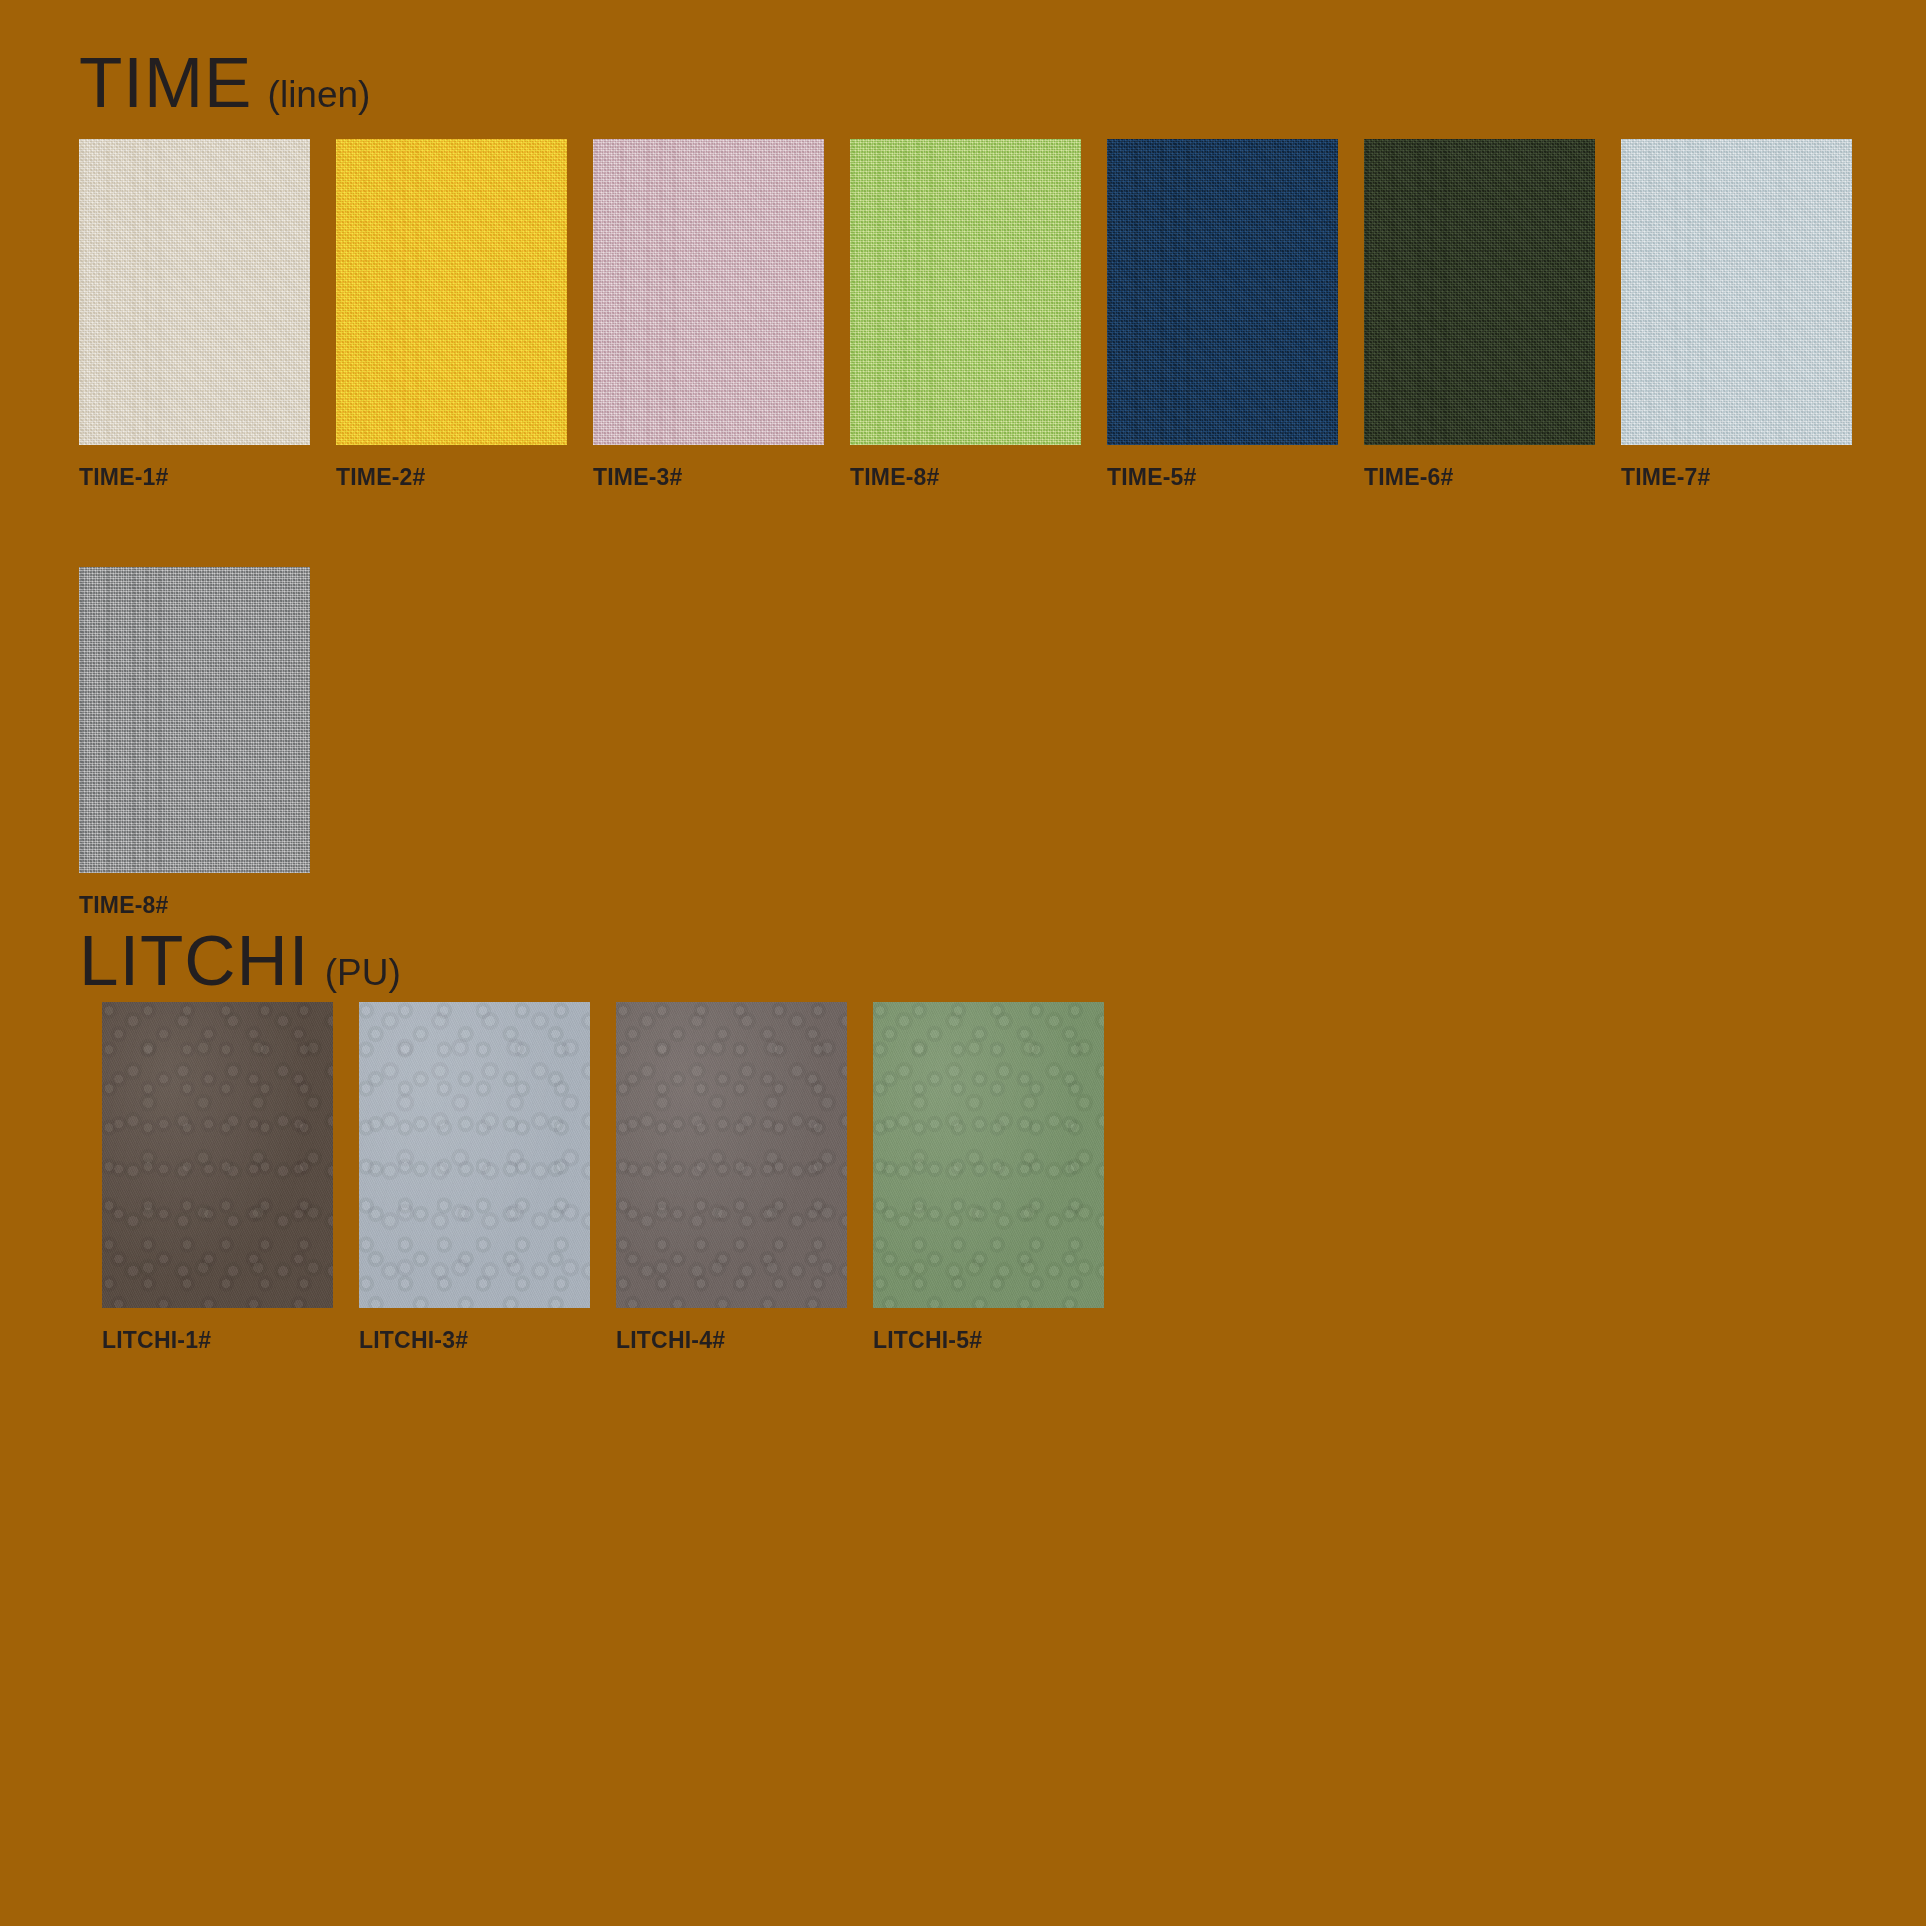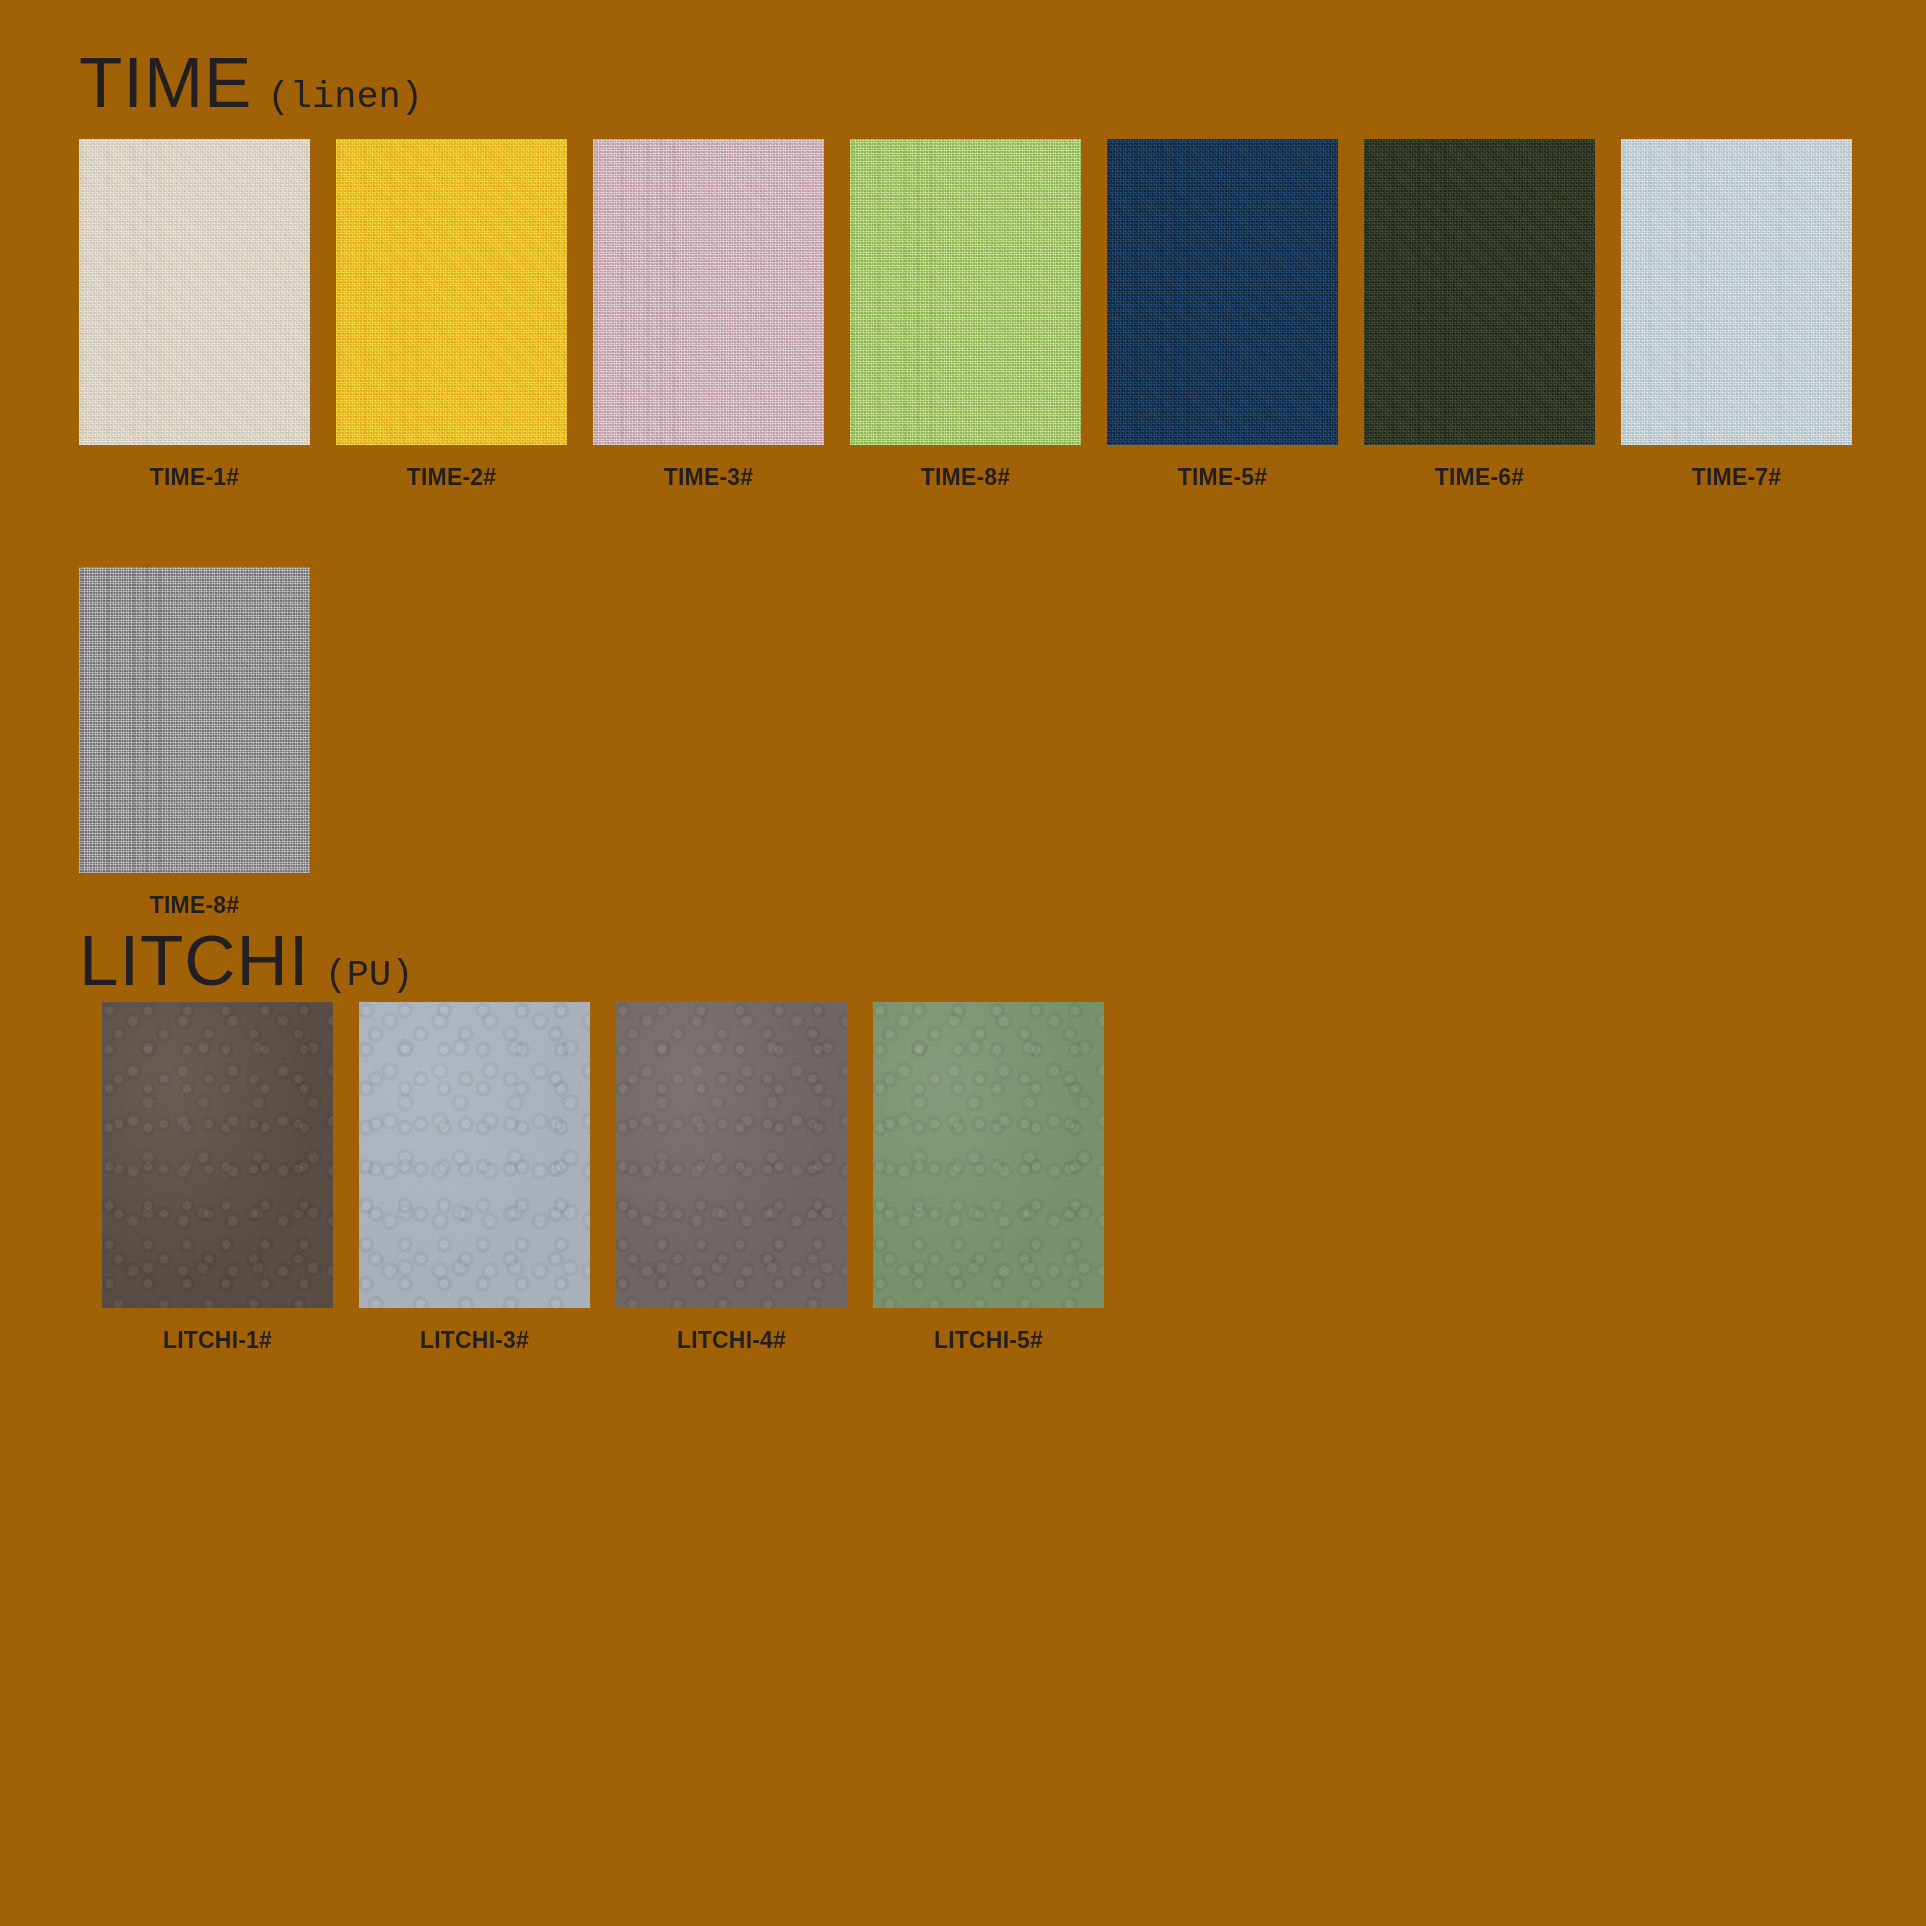--- a/index.html
+++ b/index.html
@@ -33,37 +33,36 @@
   }
   .section-title {
     font-family: "Liberation Sans", sans-serif;
     font-size: 71px;
     font-weight: 400;
     letter-spacing: 0.9px;
     color: #231f20;
     line-height: 1;
   }
   .section-sub {
-    font-family: Liberation Mono, monospace;
+    font-family: Liberation Sans, sans-serif;
     font-size: 37px;
     font-weight: 400;
     color: #231f20;
     line-height: 1;
     margin-left: 15.4px;
     letter-spacing: 0px;
   }
 
   #time-head  { left: 79px;  top: 47px; }
   #litchi-head{ left: 79px;  top: 925px; }
 
   
   .swatch-row {
     position: absolute;
     display: flex;
-    text-align: center;
   }
   .swatch-cell {
     width: 231px;
     margin-right: 26px;
     position: relative;
   }
   .swatch-cell:last-child { margin-right: 0; }
 
   .swatch-chip {
     width: 231px;

